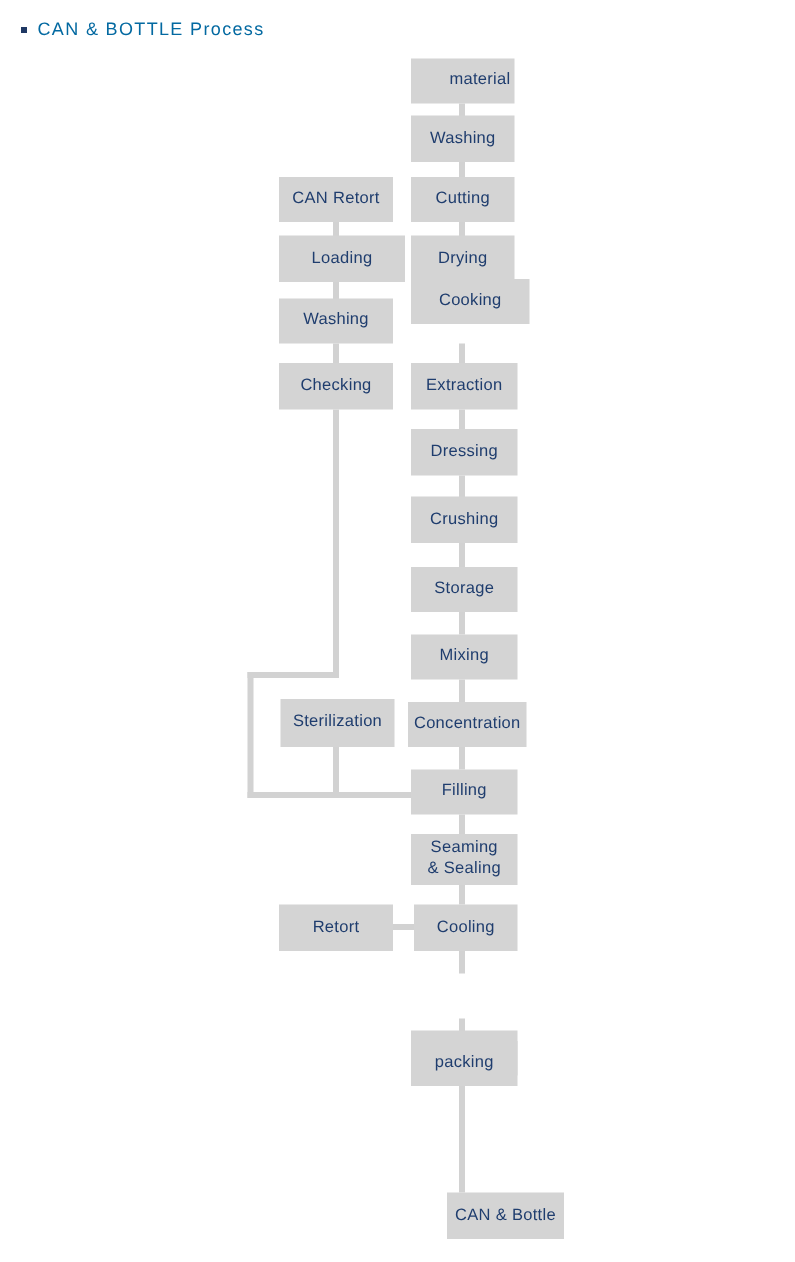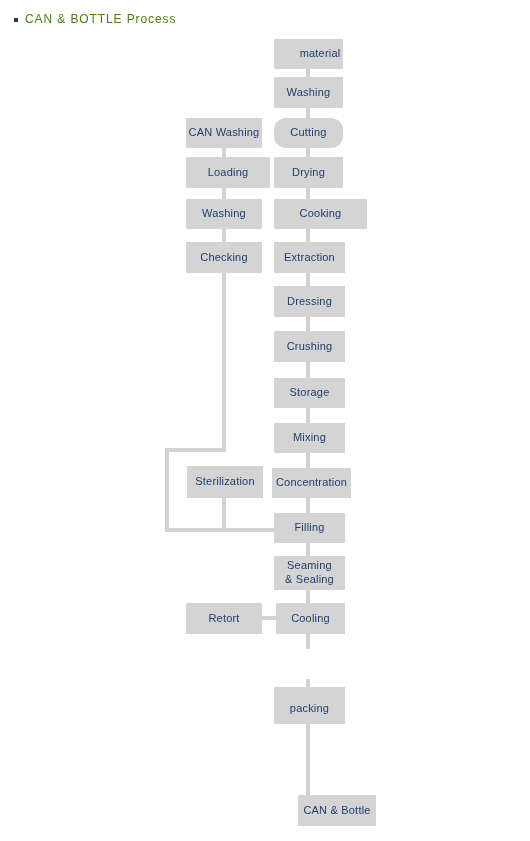--- a/index.html
+++ b/index.html
@@ -34,21 +34,21 @@
     width: 4px;
     height: 4px;
     background: #1f3864;
     display: block;
     flex: 0 0 auto;
     position: relative;
     top: 1px;
   }
   #title-text {
     font-size: 12px;
-    color: #4d7c0f;
+    color: #0369a1;
     letter-spacing: 0.9px;
     line-height: 1;
   }
 
   
   .node {
     position: absolute;
     background: #d4d4d4;
     color: #1f3d6e;
     font-size: 11px;
@@ -106,38 +106,38 @@
   <div class="conn conn-h" style="left:165px; top:448px; width:61px;"></div>
   <div class="conn conn-v" style="left:165px; top:448px; height:84px;"></div>
   <div class="conn conn-h" style="left:165px; top:528px; width:115px;"></div>
 
   <div class="conn conn-v" style="left:222px; top:498px; height:34px;"></div>
 
   <div class="conn conn-h" style="left:262px; top:616px; width:14px;"></div>
 
   <div class="node" style="left:274px; top:39px;  width:69px; height:30px;padding-left:25px;">material</div>
   <div class="node" style="left:274px; top:77px;  width:69px; height:31px;">Washing</div>
-  <div class="node" style="left:274px; top:118px; width:69px; height:30px;border-radius:12px;">Cutting</div>
+  <div class="node" style="left:274px; top:118px; width:69px; height:30px;">Cutting</div>
   <div class="node" style="left:274px; top:157px; width:69px; height:31px;">Drying</div>
-  <div class="node" style="left:274px; top:199px; width:93px; height:30px;">Cooking</div>
+  <div class="node" style="left:274px; top:186px; width:79px; height:30px;">Cooking</div>
   <div class="node" style="left:274px; top:242px; width:71px; height:31px;">Extraction</div>
   <div class="node" style="left:274px; top:286px; width:71px; height:31px;">Dressing</div>
   <div class="node" style="left:274px; top:331px; width:71px; height:31px;">Crushing</div>
   <div class="node" style="left:274px; top:378px; width:71px; height:30px;">Storage</div>
   <div class="node" style="left:274px; top:423px; width:71px; height:30px;">Mixing</div>
   <div class="node" style="left:272px; top:468px; width:79px; height:30px;">Concentration</div>
   <div class="node" style="left:274px; top:513px; width:71px; height:30px;">Filling</div>
   <div class="node" style="left:274px; top:556px; width:71px; height:34px;">Seaming
 &amp; Sealing</div>
   <div class="node" style="left:276px; top:603px; width:69px; height:31px;">Cooling</div>
   <div class="node" style="left:274px; top:649px; width:71px; height:30px;margin-top:38px;">Printing</div>
   <div class="node" style="left:274px; top:694px; width:71px; height:30px;">packing</div>
   <div class="node" style="left:274px; top:795px; width:78px; height:31px;margin-left:24px;">CAN &amp; Bottle</div>
 
-  <div class="node" style="left:186px; top:118px; width:76px; height:30px;">CAN Washing</div>
+  <div class="node" style="left:186px; top:118px; width:76px; height:30px;">CAN Retort</div>
   <div class="node" style="left:186px; top:157px; width:84px; height:31px;">Loading</div>
   <div class="node" style="left:186px; top:199px; width:76px; height:30px;">Washing</div>
   <div class="node" style="left:186px; top:242px; width:76px; height:31px;">Checking</div>
 
   <div class="node" style="left:187px; top:466px; width:76px; height:32px;">Sterilization</div>
   <div class="node" style="left:186px; top:603px; width:76px; height:31px;">Retort</div>
 
 </div>
 
 </body></html>

